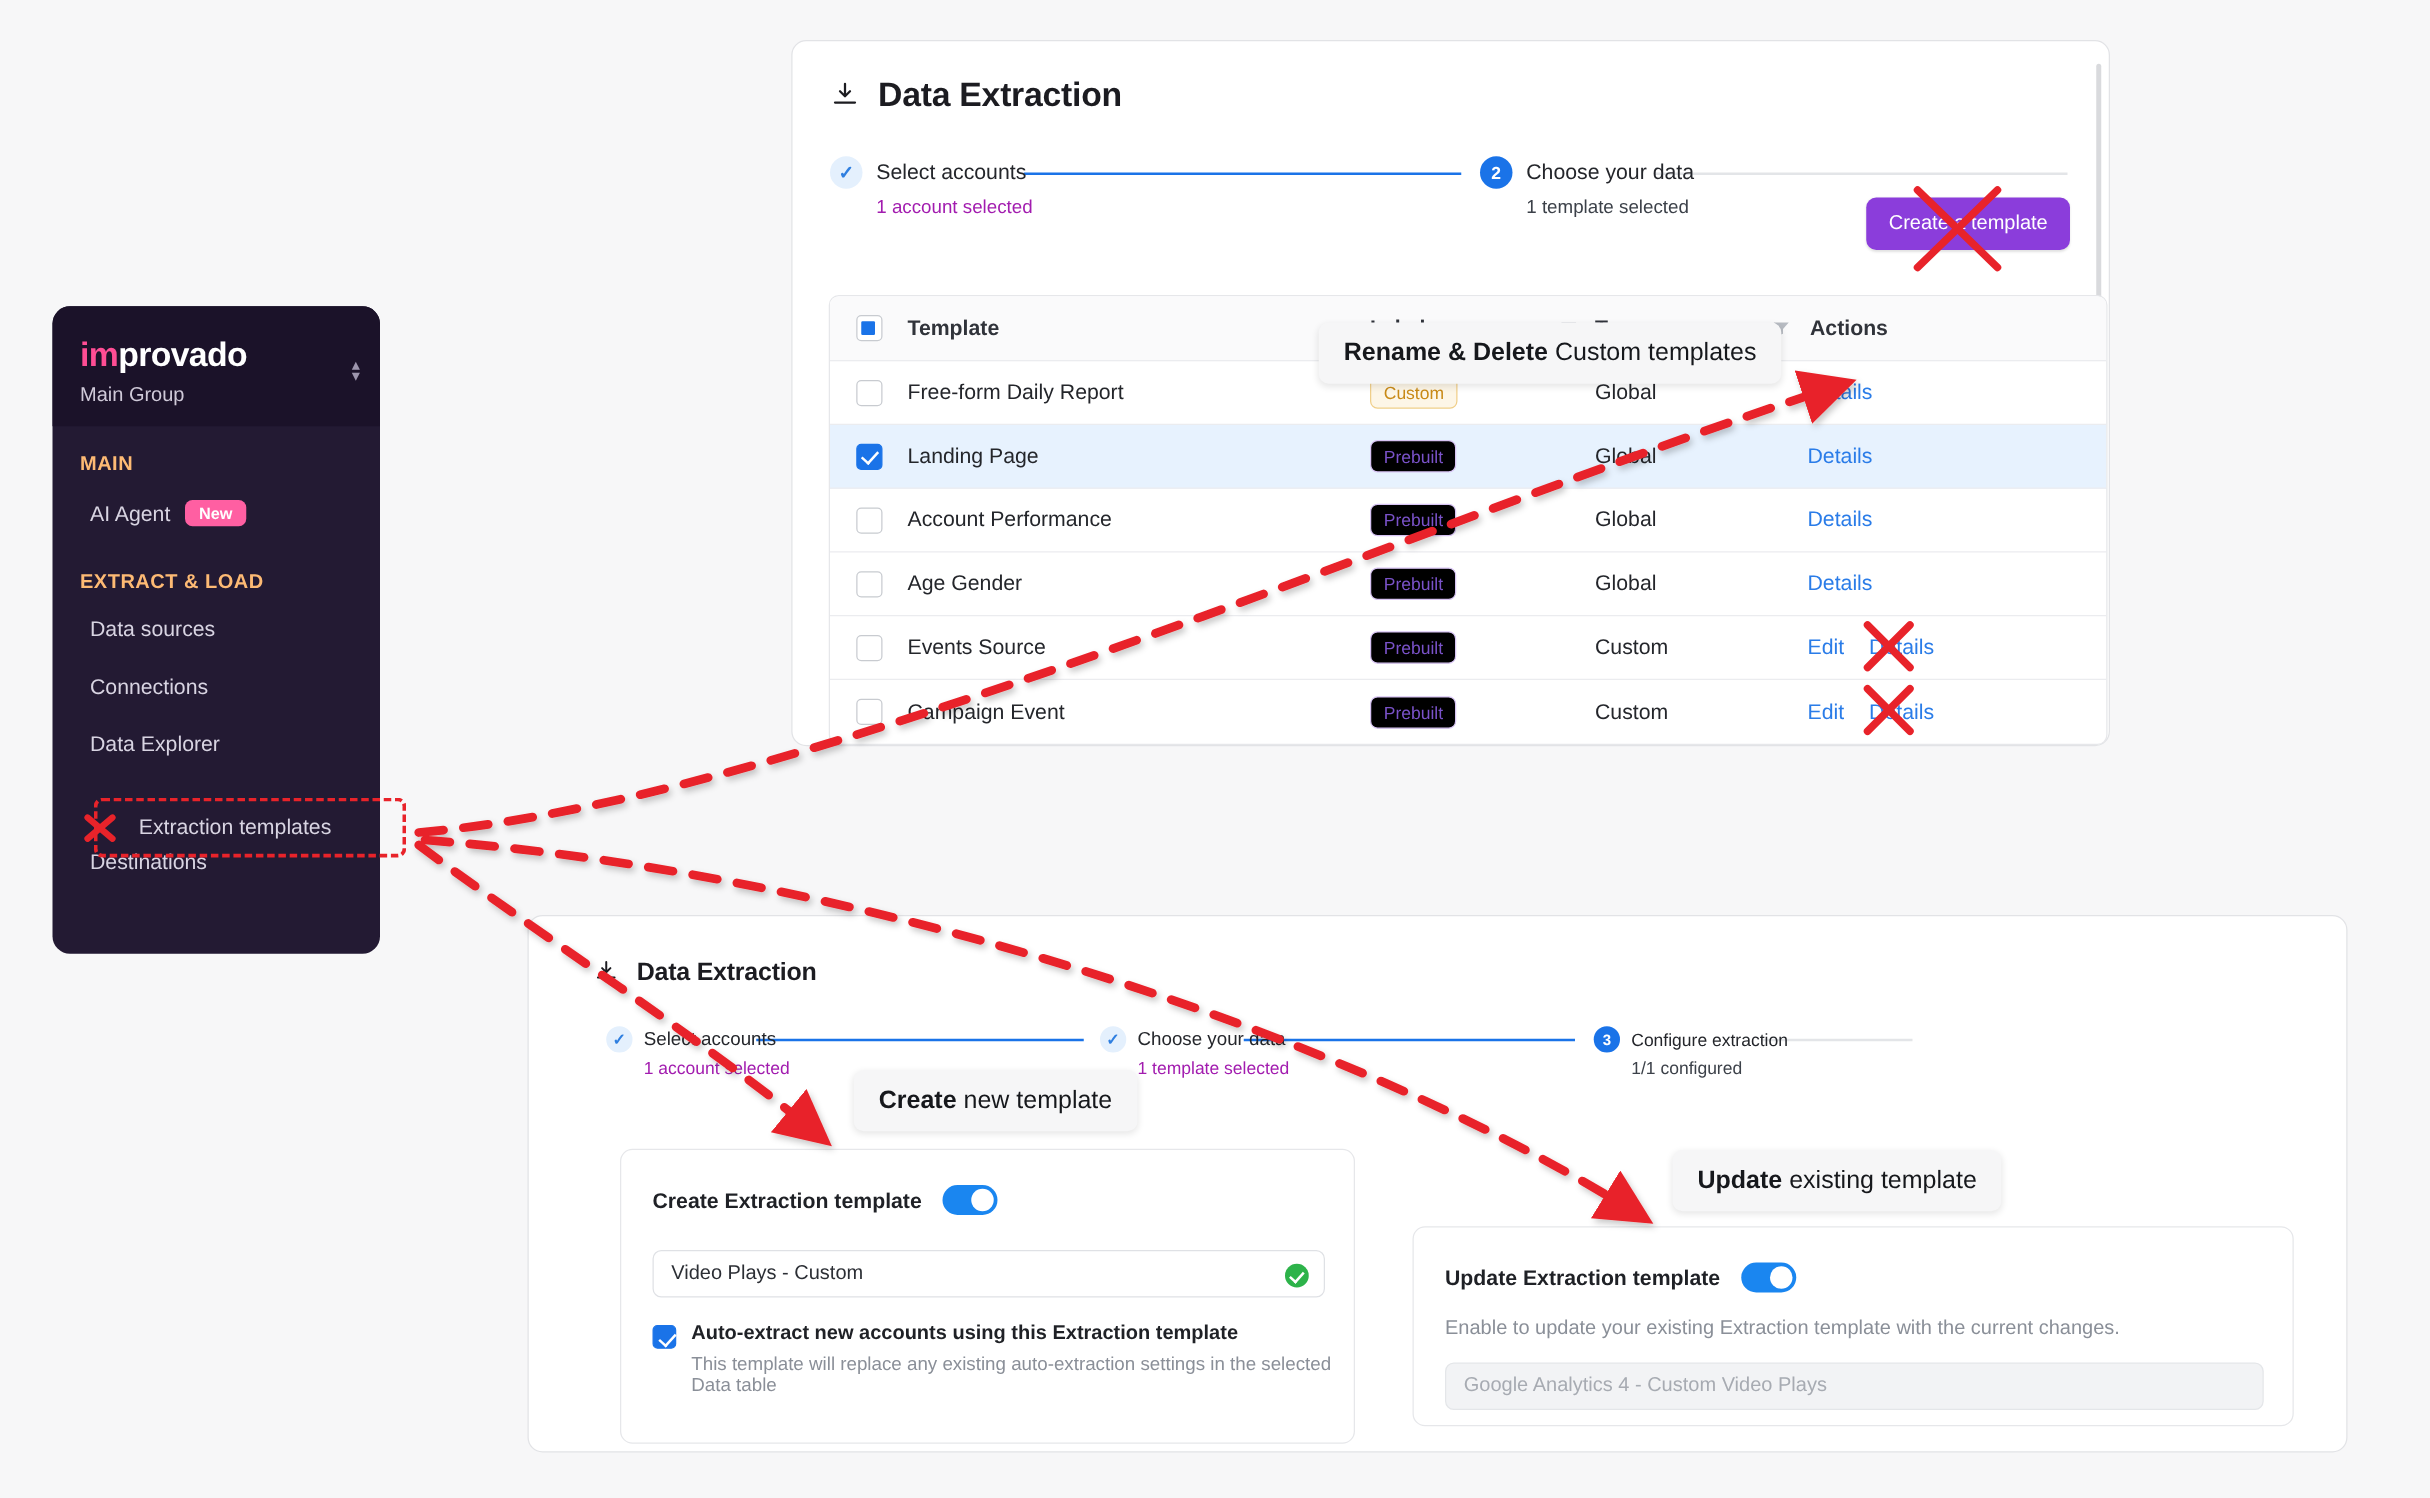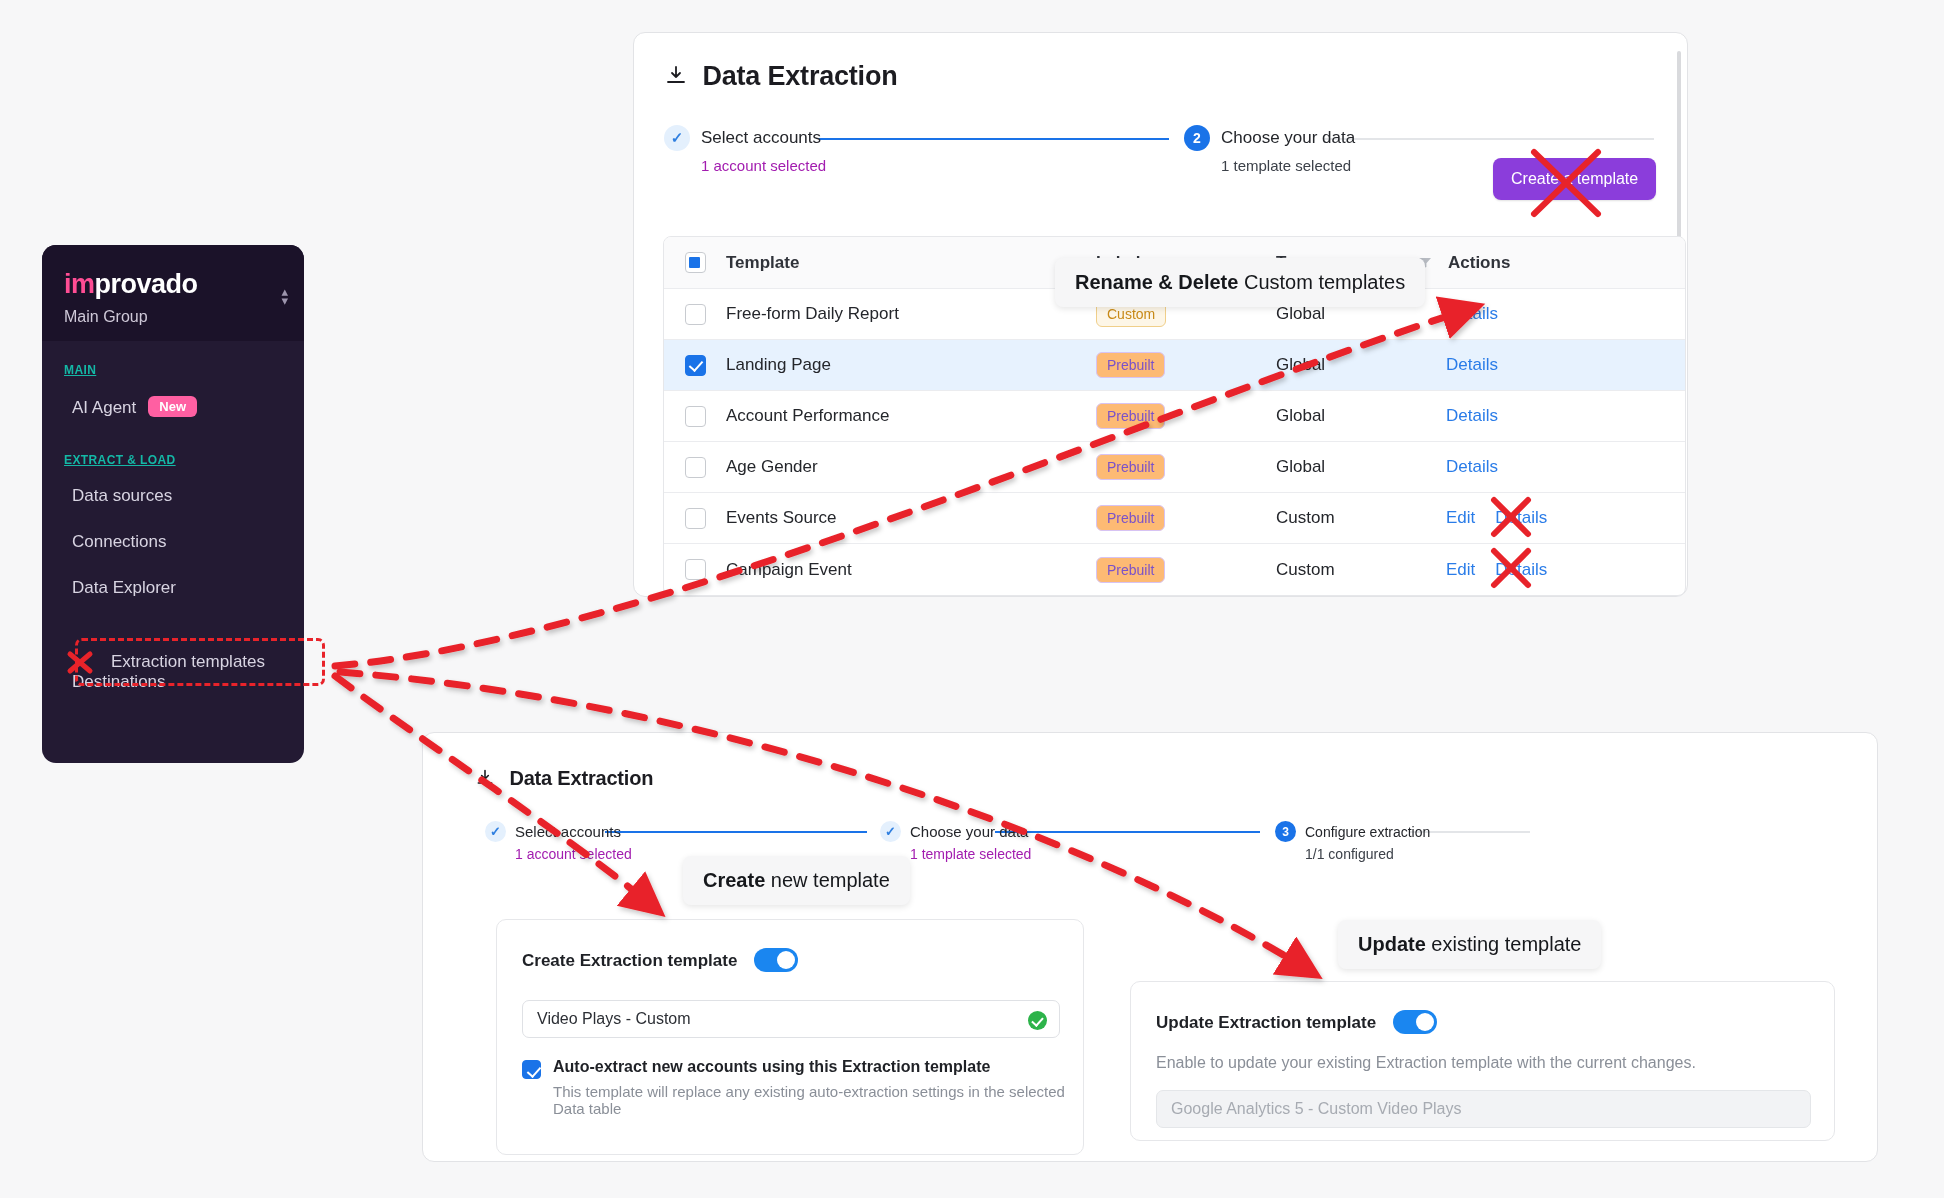--- a/index.html
+++ b/index.html
@@ -22,22 +22,22 @@
     background: #1b1229; border-radius: 14px 14px 0 0;
     padding: 26px 0 20px 22px; position: relative; height: 96px;
   }
   .logo { font-size: 27px; font-weight: 700; letter-spacing: -0.5px; color: #ffffff; line-height: 1; }
   .logo .im { color: #ff4d94; }
   .sb-group { margin-top: 10px; font-size: 16px; color: #cfc9d8; }
   .sb-chev {
     position: absolute; right: 16px; top: 42px;
     color: #9d95ad; font-size: 13px; line-height: 9px; text-align: center;
   }
-  .sb-section { color: #14b8a6; font-size: 12px; font-weight: 700; letter-spacing: .4px;
-    padding: 22px 0 6px 22px; text-decoration: underline; }
+  .sb-section { color: #fdba74; font-size: 16px; font-weight: 700; letter-spacing: .4px;
+    padding: 22px 0 6px 22px; }
   .sb-item { color: #d8d4e2; font-size: 17px; padding: 13px 0 13px 30px; position: relative; }
   .sb-item.indent { padding-left: 30px; }
   .badge-new {
     display: inline-block; margin-left: 12px; background: #ff5fa2; color: #fff;
     font-size: 13px; font-weight: 600; padding: 3px 11px; border-radius: 6px;
     vertical-align: 2px;
   }
   .sb-hl {
     position: absolute; left: 75px; top: 638px; width: 250px; height: 48px;
     border: 3px dashed #e8232a; border-radius: 7px;
@@ -109,21 +109,21 @@
     content: ""; position: absolute; left: 6.5px; top: 2.5px; width: 6px; height: 11px;
     border: solid #fff; border-width: 0 2.4px 2.4px 0; transform: rotate(42deg);
   }
   .chk.indet { border-color: #c8cbd0; position: relative; }
   .chk.indet::after {
     content: ""; position: absolute; left: 3.5px; top: 3.5px; width: 11px; height: 11px;
     background: #1a73e8; border-radius: 1px;
   }
   .pill { display: inline-block; font-size: 14px; padding: 4px 10px; border-radius: 6px; }
   .pill.custom { color: #c98a17; background: #fdf6e7; border: 1px solid #f0cf8a; }
-  .pill.prebuilt { color: #7a52c9; background: #fdba74; border: 1px solid #d7c3f3; }
+  .pill.prebuilt { color: #7a52c9; background: #000000; border: 1px solid #d7c3f3; }
   .link { color: #2a7ce8; }
   .sort { display: inline-flex; flex-direction: column; gap: 2px; margin-left: 8px; }
   .caret-up {
     width: 0; height: 0; border-left: 6px solid transparent; border-right: 6px solid transparent;
     border-bottom: 7px solid #b7bbc2;
   }
   .funnel { margin-left: 8px; }
 
   
   .panel { position: absolute; border: 1px solid #e6e7ea; border-radius: 10px; background: #fff; }
@@ -395,21 +395,21 @@
       </div>
     </div>
 
     <div class="panel" style="left:707px; top:248px; width:705px; height:160px;">
       <div style="position:absolute; left:25px; top:28px;">
         <span class="lbl-bold">Update Extraction template</span>
         <span class="sw"></span>
       </div>
       <div class="lbl-sub" style="position:absolute; left:25px; top:72px;">Enable to update your existing Extraction template with the current changes.</div>
       <div class="fld disabled" style="position:absolute; left:25px; top:108px; width:655px;">
-        <span>Google Analytics 5 - Custom Video Plays</span>
+        <span>Google Analytics 4 - Custom Video Plays</span>
       </div>
     </div>
   </div>
 
   <svg class="anno" viewBox="0 0 1944 1198">
     <defs>
       <filter id="sh" x="-30%" y="-30%" width="170%" height="170%">
         <feDropShadow dx="2" dy="3" stdDeviation="2.5" flood-color="#000" flood-opacity="0.22"></feDropShadow>
       </filter>
       <marker id="arrow" markerWidth="7" markerHeight="7" refX="2.6" refY="3.2" orient="auto">

